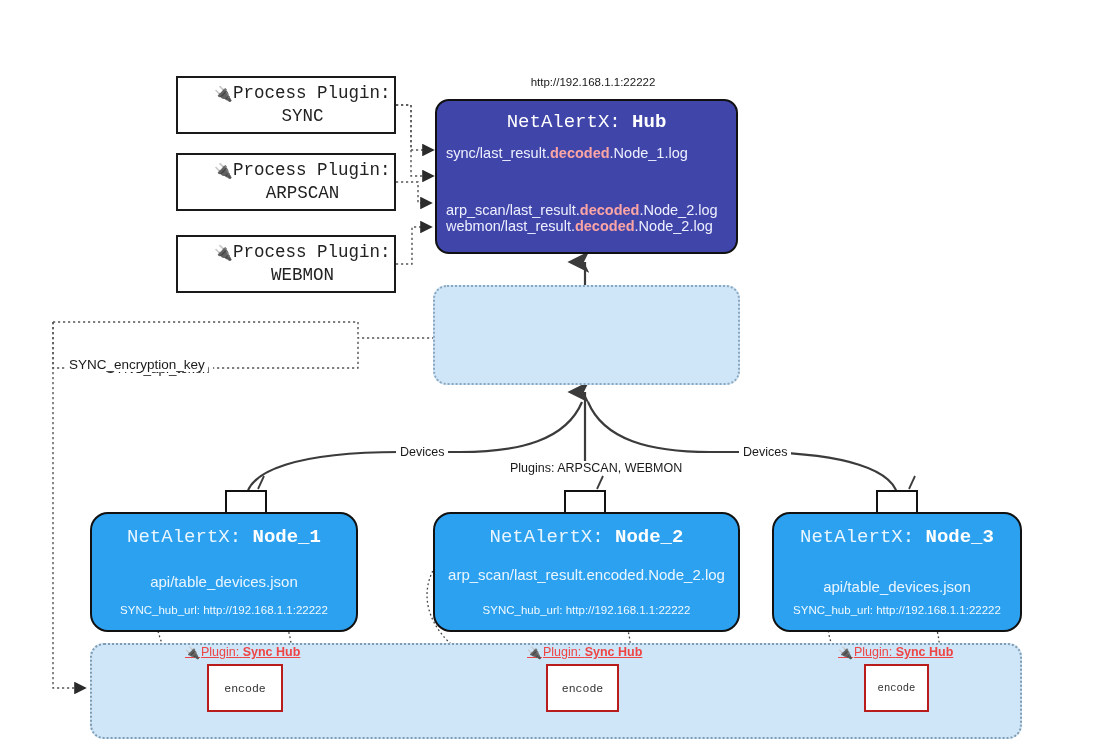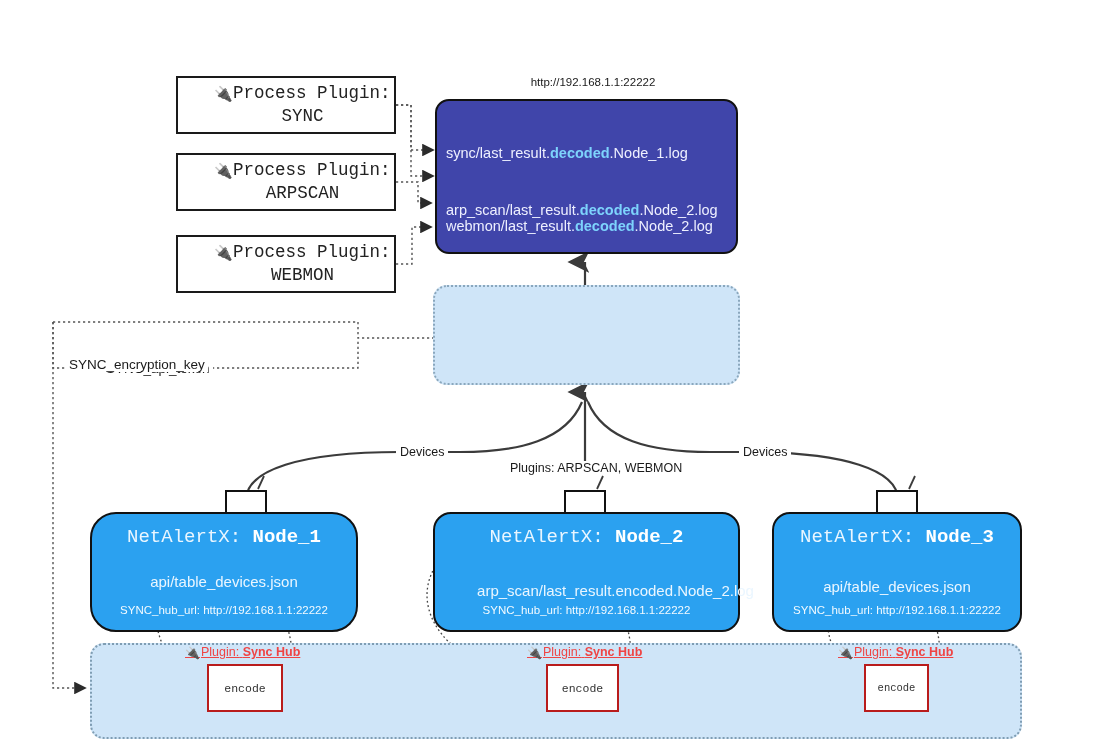--- a/index.html
+++ b/index.html
@@ -28,21 +28,21 @@
   #proc-arpscan{left:176px;top:153px;}
   #proc-webmon{left:176px;top:235px;}
 
   
   #hub-box{position:absolute;left:435px;top:99px;width:303px;height:155px;
      background:#4045aa;border:2px solid #111;border-radius:14px;box-sizing:border-box;}
   #hub-title{position:absolute;left:0;top:10px;width:100%;text-align:center;
      color:#fff;font-size:19px;}
   #hub-title b{font-weight:bold;}
   .hub-line{position:absolute;color:#eef0ff;font-size:14.5px;white-space:nowrap;left:9px;}
-  .hub-line b{font-weight:bold;color:#7dd3fc;}
+  .hub-line b{font-weight:bold;color:#fca5a5;}
   #hub-l0{top:44px;} #hub-l1{top:69px;} #hub-l2{top:101px;} #hub-l3{top:117px;}
 
   
   #decode-zone{position:absolute;left:433px;top:285px;width:307px;height:100px;
      background:#cfe5f8;border:2px dotted #8aa7bd;border-radius:14px;box-sizing:border-box;}
   #decode-box{position:absolute;left:502px;top:295px;width:167px;height:81px;
      background:#fff;border:2px solid #333;box-sizing:border-box;
      display:flex;align-items:center;justify-content:center;font-size:19px;color:#222;}
 
   
@@ -58,25 +58,25 @@
 
   
   .node-box{position:absolute;height:120px;background:#2ba1f0;border:2px solid #111;
      border-radius:18px;box-sizing:border-box;}
   .node-title{position:absolute;left:0;top:12px;width:100%;text-align:center;
      color:#eaf6ff;font-size:19px;}
   .node-title b{font-weight:bold;color:#ffffff;}
   .node-line{position:absolute;width:100%;text-align:center;color:#eaf6ff;font-size:15px;white-space:nowrap;}
   .node-url{position:absolute;left:0;width:100%;top:90px;text-align:center;
      color:#f2faff;font-size:11.5px;white-space:nowrap;}
-  #node1{left:90px;top:512px;width:268px;border-radius:26px;}
+  #node1{left:90px;top:512px;width:268px;}
   #node2{left:433px;top:512px;width:307px;}
   #node3{left:772px;top:512px;width:250px;}
   #node1 .node-line.a{top:59px;} #node3 .node-line.a{top:64px;}
-  #node2 .node-line.a{top:68px;padding-left:29px;} #node2 .node-line.b{top:80px;}
+  #node2 .node-line.a{top:52px;} #node2 .node-line.b{top:80px;}
 
   
   .env{position:absolute;width:42px;height:32px;background:#fff;border:2px solid #111;
      box-sizing:border-box;}
   #env1{left:225px;top:490px;} #env2{left:564px;top:490px;} #env3{left:876px;top:490px;}
 
   
   #encode-zone{position:absolute;left:90px;top:643px;width:932px;height:96px;
      background:#cfe5f8;border:2px dotted #7f9db3;border-radius:14px;box-sizing:border-box;}
   .enc-box{position:absolute;background:#fff;border:2px solid #b91c1c;box-sizing:border-box;
@@ -182,20 +182,23 @@
     <div class="proc-l2 mono">ARPSCAN</div>
   </div>
   <div class="proc-box" id="proc-webmon">
     <div class="proc-l1 mono">
       <span class="plug">🔌</span><span>Process Plugin:</span>
     </div>
     <div class="proc-l2 mono">WEBMON</div>
   </div>
 
   <div id="hub-box">
+    <div id="hub-title" class="mono">
+      <span>NetAlertX:</span> <b>Hub</b>
+    </div>
     <div class="hub-line" id="hub-l0">
       <span>sync/last_result.</span><b>decoded</b><span>.Node_1.log</span>
     </div>
     <div class="hub-line" id="hub-l2">
       <span>arp_scan/last_result.</span><b>decoded</b><span>.Node_2.log</span>
     </div>
     <div class="hub-line" id="hub-l3">
       <span>webmon/last_result.</span><b>decoded</b><span>.Node_2.log</span>
     </div>
   </div>

